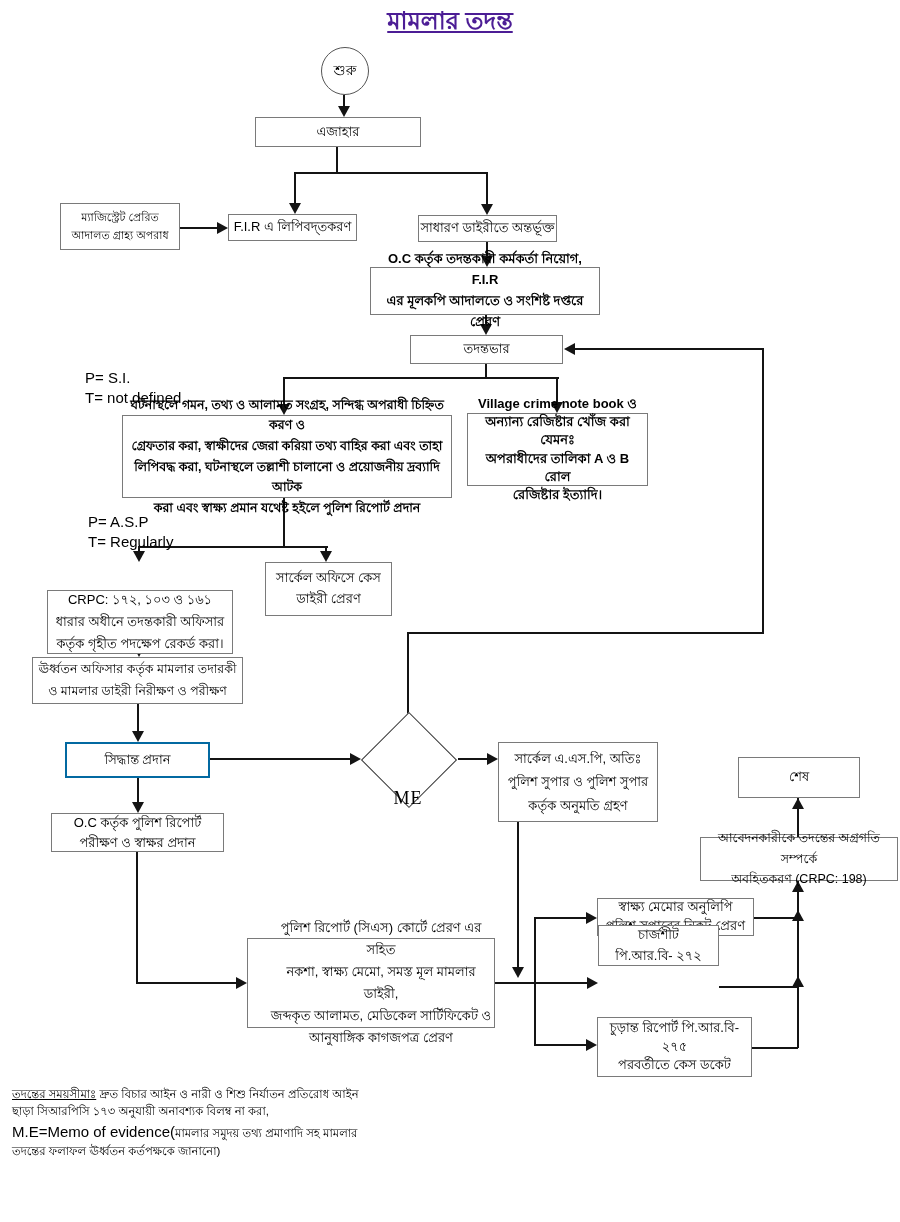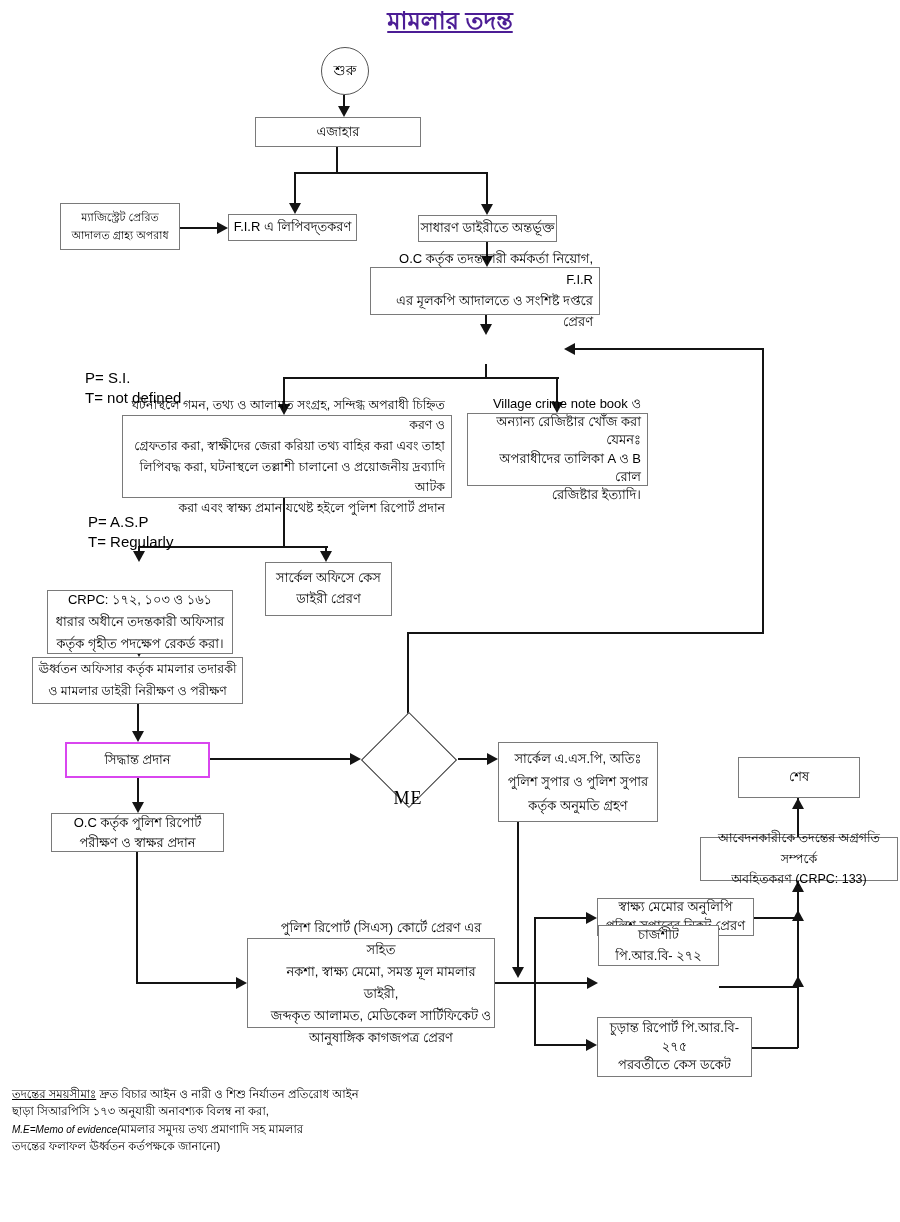--- a/index.html
+++ b/index.html
@@ -3,33 +3,33 @@
 <meta charset="utf-8">
 <style>
   html,body{margin:0;padding:0;background:#ffffff;}
   #canvas{position:relative;width:900px;height:1222px;background:#ffffff;overflow:hidden;
           font-family:"Liberation Sans",sans-serif;color:#000;}
   .title{position:absolute;top:2px;left:0;width:100%;text-align:center;}
   .title span{font-size:24px;font-weight:bold;color:#4c1d95;text-decoration:underline;margin-top:38px;}
   .box{position:absolute;border:1px solid #7a7a7a;background:#fff;display:flex;
        align-items:center;justify-content:center;text-align:center;
        white-space:pre-line;font-size:13px;line-height:1.55;box-sizing:border-box;z-index:3;}
-  .box.leftalign{justify-content:flex-start;text-align:right;padding:11px 6px;}
-  .box.thick{border:2px solid #d946ef;}
+  .box.leftalign{justify-content:flex-start;text-align:center;padding:11px 6px;font-weight:bold;}
+  .box.thick{border:2px solid #0369a1;font-family:Liberation Serif, serif;}
   .circle{border-radius:50%;border:1px solid #555;}
   .diamond{position:absolute;width:66px;height:66px;border:1px solid #333;background:#fff;
            transform:rotate(45deg);z-index:2;}
   .diamond-label{position:absolute;z-index:3;font-family:"Liberation Serif",serif;
                  font-size:18px;letter-spacing:1px;text-align:center;background:transparent;}
   .ann{position:absolute;font-size:15px;line-height:1.35;white-space:pre-line;z-index:3;}
   .line{position:absolute;background:#141414;z-index:1;}
   .ah{position:absolute;width:0;height:0;z-index:2;}
   .foot{position:absolute;left:12px;top:1086px;width:370px;font-size:11.5px;line-height:1.5;z-index:3;}
   .foot .u{text-decoration:underline;}
-  .foot .latin{font-size:10px;font-style:italic;}
+  .foot .latin{font-size:15px;}
   .fs12{font-size:12.5px;}
   .lh17{line-height:1.7;}
   .lh18{line-height:1.8;margin-top:24px;}
 </style>
 </head>
 <body>
 
 <div id="canvas">
 
   <div class="title"><span>মামলার তদন্ত</span></div>
@@ -41,20 +41,21 @@
   <div class="box" style="left:60px;top:203px;width:120px;height:47px;font-size:11px;line-height:1.6;">ম্যাজিস্ট্রেট প্রেরিত
 আদালত গ্রাহ্য অপরাধ</div>
 
   <div class="box" style="left:228px;top:214px;width:129px;height:27px;">F.I.R এ লিপিবদ্তকরণ</div>
 
   <div class="box" style="left:418px;top:215px;width:139px;height:27px;">সাধারণ ডাইরীতে অন্তর্ভূক্ত</div>
 
   <div class="box leftalign" style="left:370px;top:267px;width:230px;height:48px;line-height:1.6;">O.C কর্তৃক তদন্তকারী কর্মকর্তা নিয়োগ, F.I.R
 এর মূলকপি আদালতে ও সংশিষ্ট দপ্তরে প্রেরণ</div>
 
+  <div class="box" style="left:410px;top:335px;width:153px;height:29px;">তদন্তভার</div>
 
   <div class="ann" style="left:85px;top:368px;">P= S.I.
 T= not defined</div>
 
   <div class="box leftalign fs12" style="left:122px;top:415px;width:330px;height:83px;line-height:1.65;">ঘটনাস্থলে গমন, তথ্য ও আলামত সংগ্রহ, সন্দিগ্ধ অপরাধী চিহ্নিত করণ ও
 গ্রেফতার করা, স্বাক্ষীদের জেরা করিয়া তথ্য বাহির করা এবং তাহা
 লিপিবদ্ধ করা, ঘটনাস্থলে তল্লাশী চালানো ও প্রয়োজনীয় দ্রব্যাদি আটক
 করা এবং স্বাক্ষ্য প্রমান যথেষ্ট হইলে পুলিশ রিপোর্ট প্রদান</div>
 
   <div class="box leftalign" style="left:467px;top:413px;width:181px;height:73px;line-height:1.4;">Village crime note book ও
@@ -80,21 +81,21 @@
   <div class="diamond" style="left:375px;top:726px;"></div>
   <div class="diamond-label" style="left:388px;top:749px;width:40px;margin-top:39px;">ME</div>
 
   <div class="box lh18" style="left:498px;top:718px;width:160px;height:80px;">সার্কেল এ.এস.পি, অতিঃ
 পুলিশ সুপার ও পুলিশ সুপার
 কর্তৃক অনুমতি গ্রহণ</div>
 
   <div class="box" style="left:738px;top:757px;width:122px;height:41px;">শেষ</div>
 
   <div class="box fs12" style="left:700px;top:837px;width:198px;height:44px;line-height:1.65;">আবেদনকারীকে তদন্তের অগ্রগতি সম্পর্কে
-অবহিতকরণ (CRPC: 133)</div>
+অবহিতকরণ (CRPC: 198)</div>
 
   <div class="box" style="left:51px;top:813px;width:173px;height:39px;line-height:1.5;">O.C কর্তৃক পুলিশ রিপোর্ট
 পরীক্ষণ ও স্বাক্ষর প্রদান</div>
 
   <div class="box lh17" style="left:247px;top:938px;width:248px;height:90px;padding-left:20px;">পুলিশ রিপোর্ট (সিএস) কোর্টে প্রেরণ এর সহিত
 নকশা, স্বাক্ষ্য মেমো, সমস্ত মূল মামলার ডাইরী,
 জব্দকৃত আলামত, মেডিকেল সার্টিফিকেট ও
 আনুষাঙ্গিক কাগজপত্র প্রেরণ</div>
 
   <div class="box" style="left:597px;top:898px;width:157px;height:38px;line-height:1.45;">স্বাক্ষ্য মেমোর অনুলিপি

